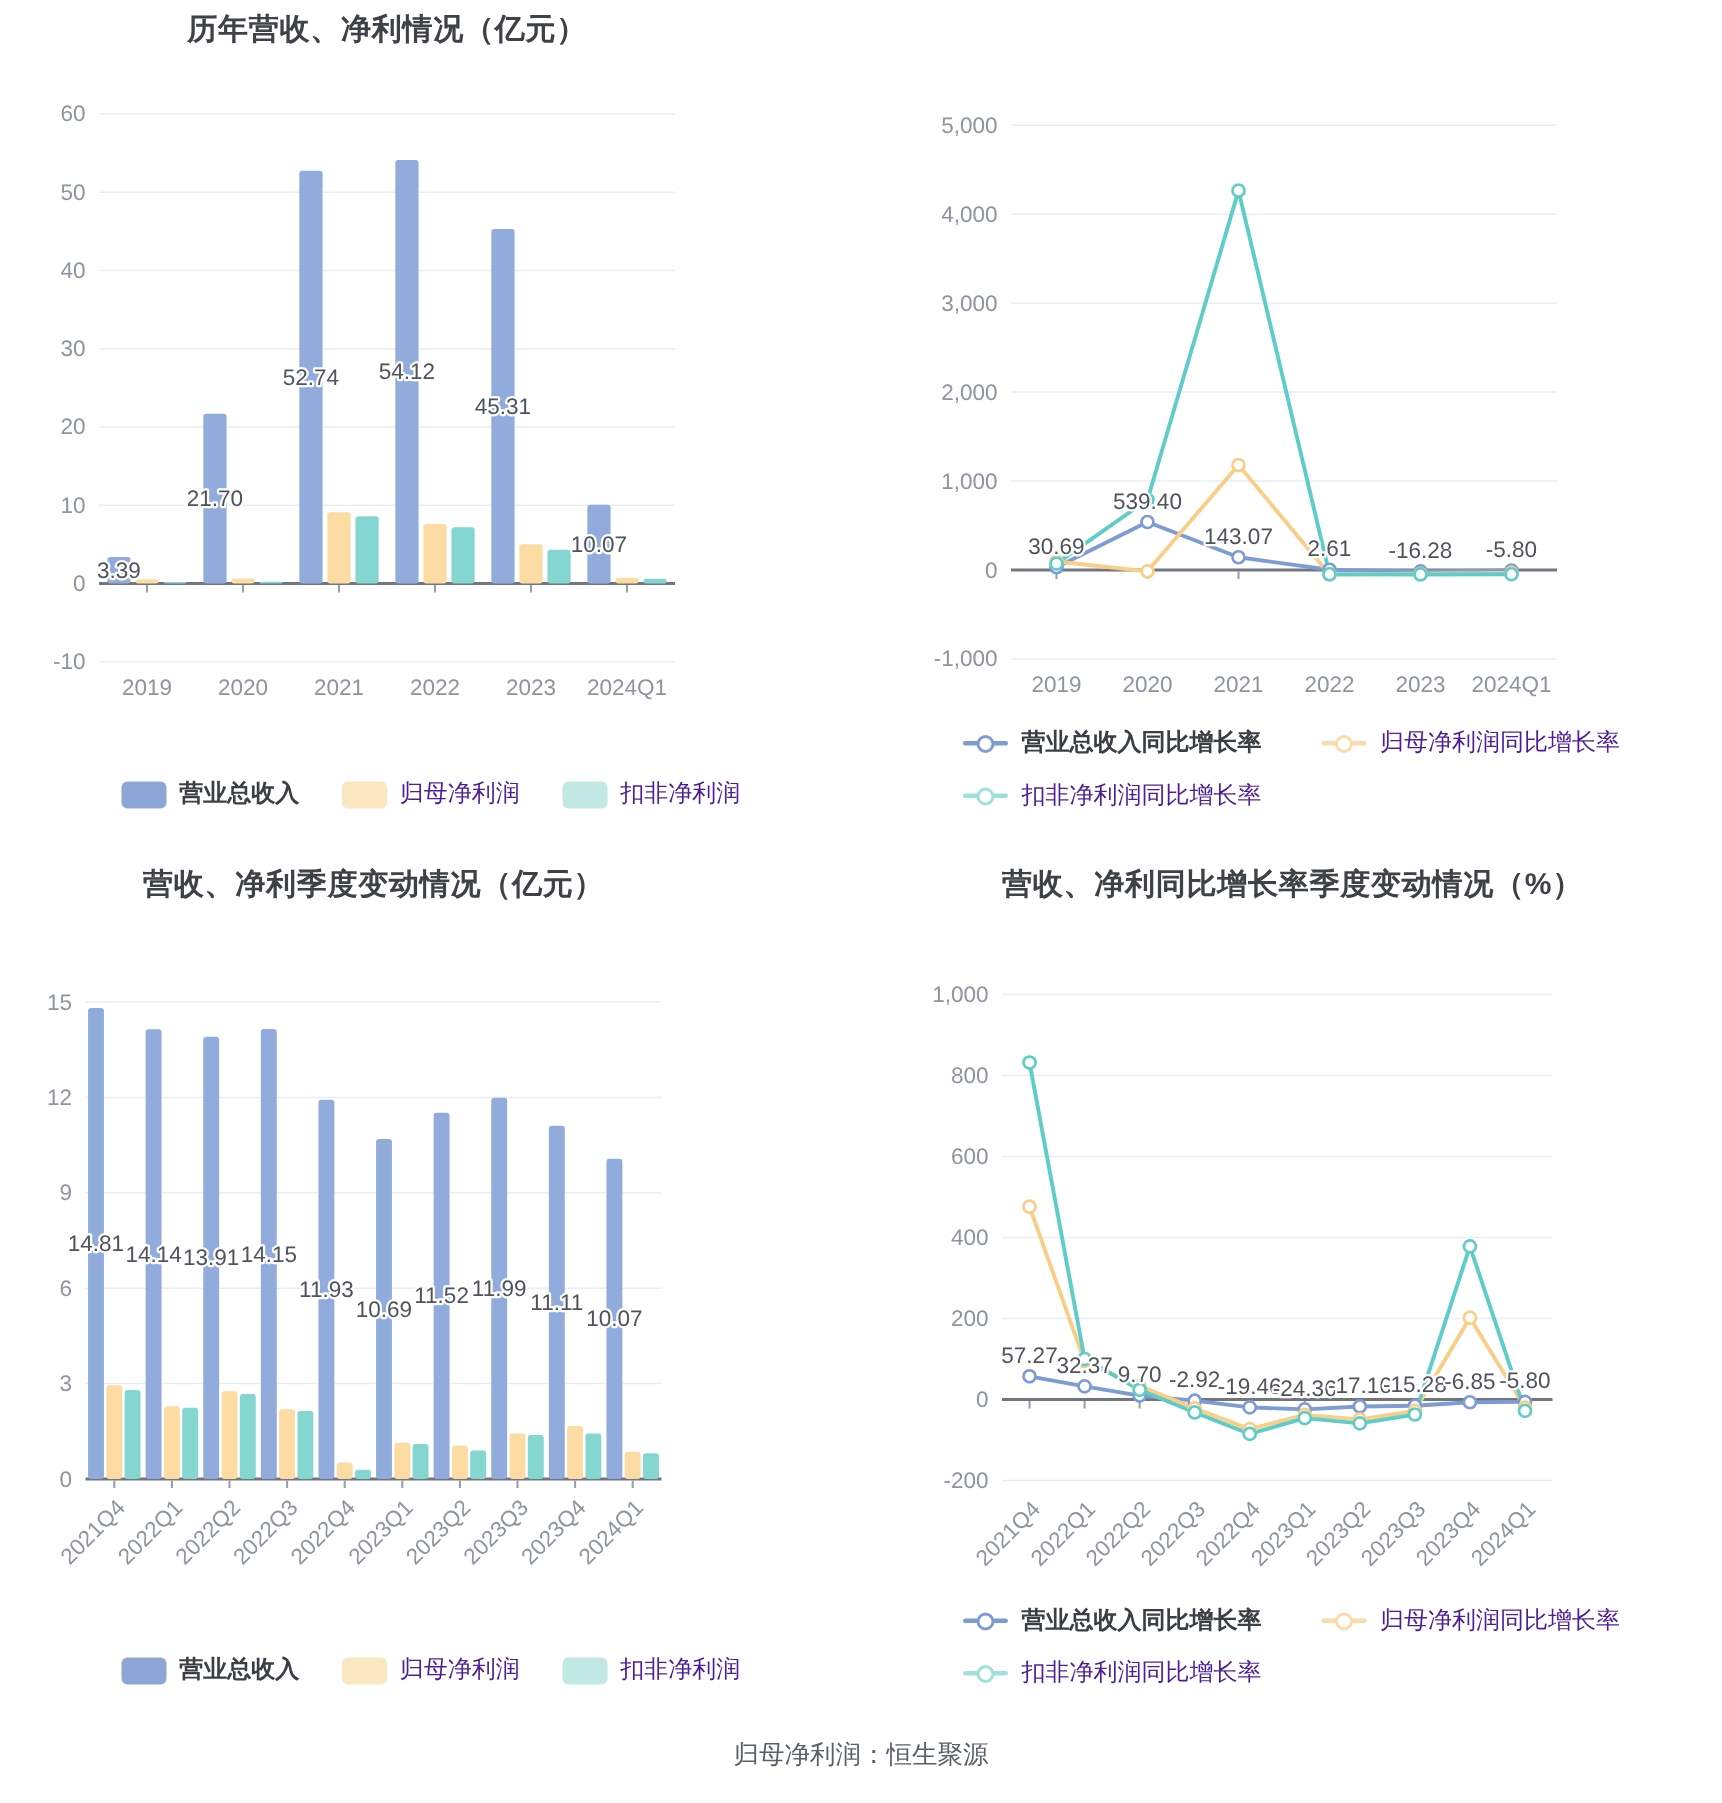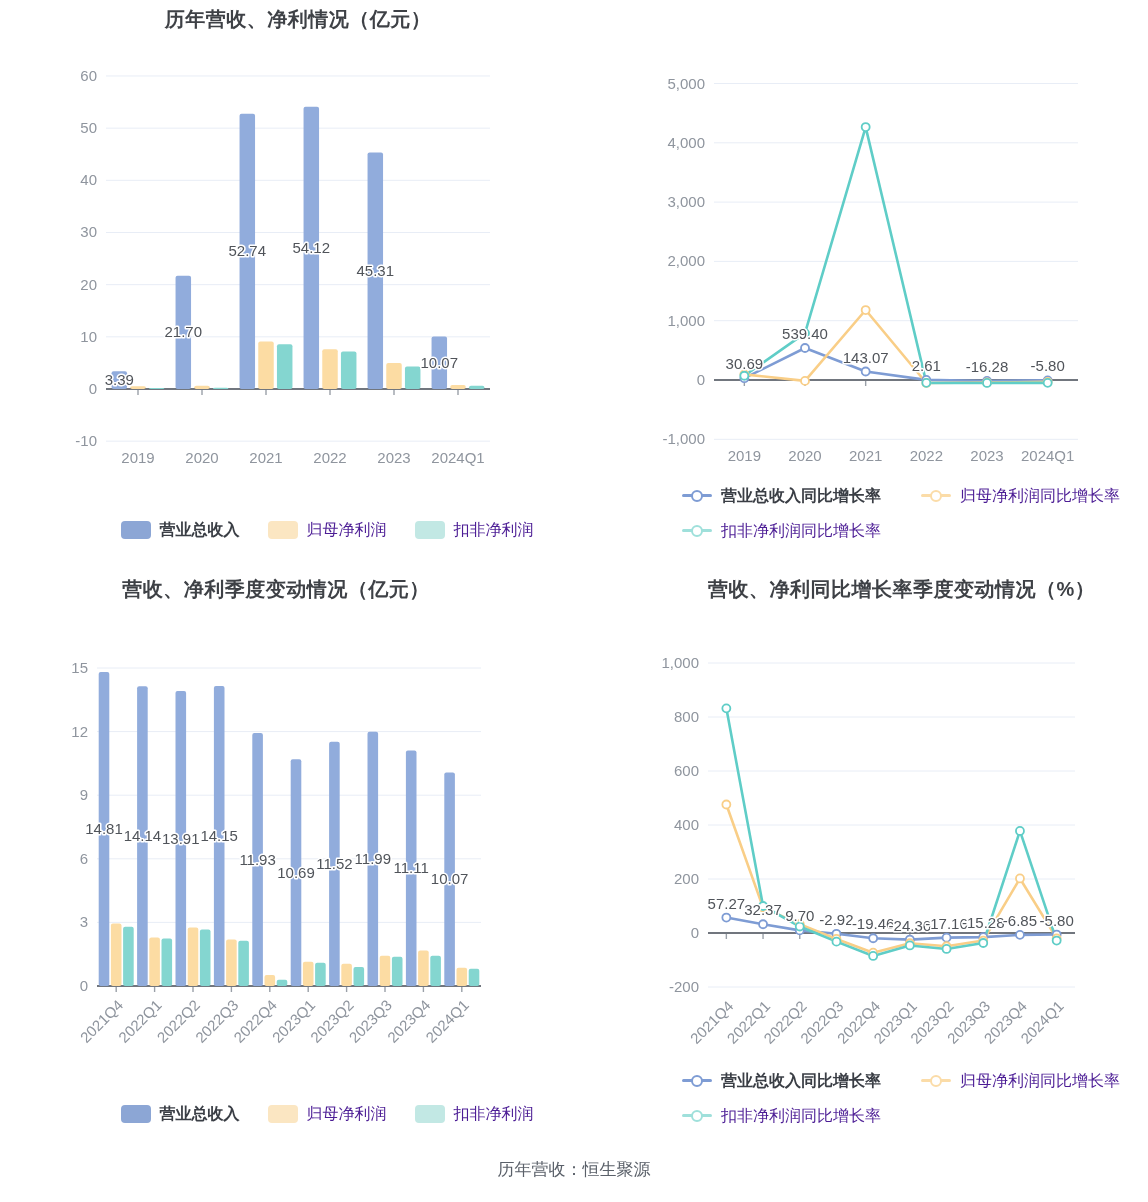--- a/index.html
+++ b/index.html
@@ -1,18 +1,18 @@
 <!DOCTYPE html>
 <html><head>
 <meta charset="utf-8">
 <style>
   html,body{margin:0;padding:0;background:#fff;}
   .page{position:relative;width:1148px;height:1202px;background:#ffffff;overflow:hidden;
         font-family:"Liberation Sans",sans-serif;}
-  .quadrant{position:absolute;width:574px;height:570px;margin-left:40px;}
+  .quadrant{position:absolute;width:574px;height:570px;}
   .chart-title{position:absolute;top:6px;font-size:20px;font-weight:700;color:#3E4146;
                text-align:center;white-space:nowrap;letter-spacing:0.5px;}
   svg.plot{position:absolute;left:0;top:0;width:574px;height:570px;display:block;}
   .ax{font-family:"Liberation Sans",sans-serif;font-size:15px;fill:#8F959E;}
   .dlab{font-family:"Liberation Sans",sans-serif;font-size:15px;fill:#50545A;
         stroke:#FFFFFF;stroke-width:3;paint-order:stroke;stroke-linejoin:round;}
   .legend{position:absolute;left:0;right:0;display:flex;justify-content:center;}
   .lblock{display:flex;flex-direction:column;align-items:flex-start;gap:15px;}
   .lrow{display:flex;align-items:center;}
   .litem{display:inline-flex;align-items:center;gap:9px;cursor:pointer;}
@@ -188,21 +188,21 @@
                 <span class="lring" style="border-color: rgb(159, 224, 219);"></span>
               </span>
               <span class="lt">扣非净利润同比增长率</span>
             </span>
           </div>
         </div>
       </div>
   </section>
 
   <section class="quadrant" style="left:0;top:570px;">
-    <div class="chart-title" style="left: 44px; width: 384px; text-align: center;">营收、净利季度变动情况（亿元）</div>
+    <div class="chart-title" style="left: 57px; width: 384px; text-align: center;">营收、净利季度变动情况（亿元）</div>
     <svg class="plot" viewBox="0 0 574 570">
         <line x1="57" x2="441" y1="98" y2="98" stroke="#E8EDF6" stroke-width="1"></line>
         <line x1="57" x2="441" y1="161.60000000000002" y2="161.60000000000002" stroke="#E8EDF6" stroke-width="1"></line>
         <line x1="57" x2="441" y1="225.20000000000002" y2="225.20000000000002" stroke="#E8EDF6" stroke-width="1"></line>
         <line x1="57" x2="441" y1="288.8" y2="288.8" stroke="#E8EDF6" stroke-width="1"></line>
         <line x1="57" x2="441" y1="352.4" y2="352.4" stroke="#E8EDF6" stroke-width="1"></line>
         <text x="48" y="103" text-anchor="end" class="ax">15</text>
         <text x="48" y="166.60000000000002" text-anchor="end" class="ax">12</text>
         <text x="48" y="230.20000000000002" text-anchor="end" class="ax">9</text>
         <text x="48" y="293.8" text-anchor="end" class="ax">6</text>
@@ -395,14 +395,14 @@
                 <span class="lbar" style="background: rgb(159, 224, 219);"></span>
                 <span class="lring" style="border-color: rgb(159, 224, 219);"></span>
               </span>
               <span class="lt">扣非净利润同比增长率</span>
             </span>
           </div>
         </div>
       </div>
   </section>
 
-  <div class="source">历年营收：恒生聚源</div>
+  <div class="source">归母净利润：恒生聚源</div>
 </div>
 
 </body></html>

